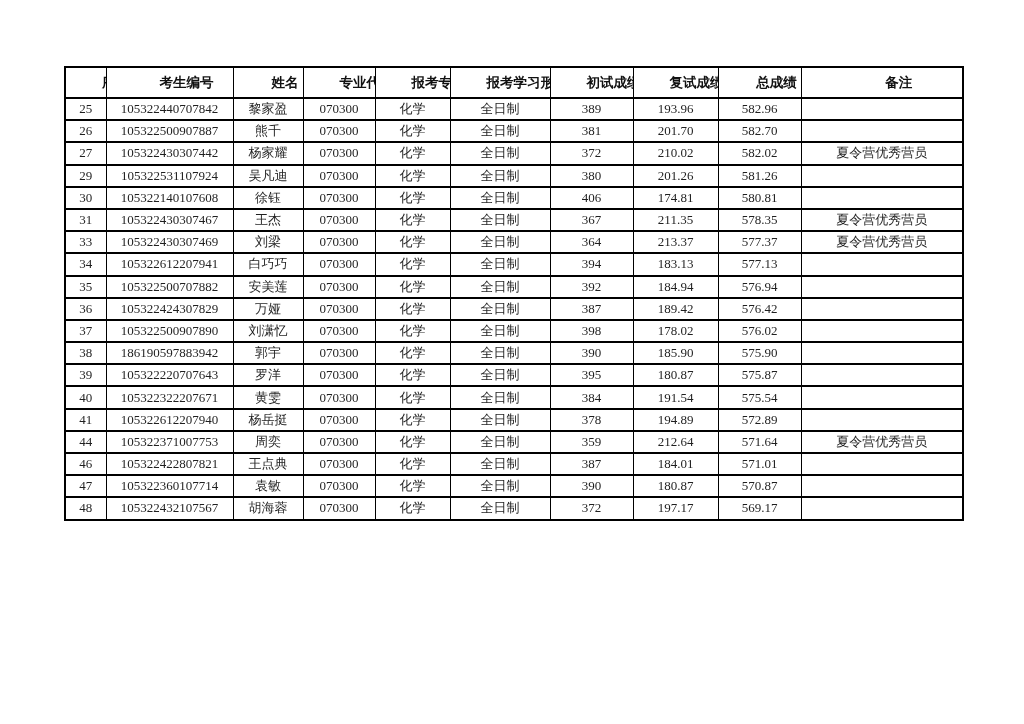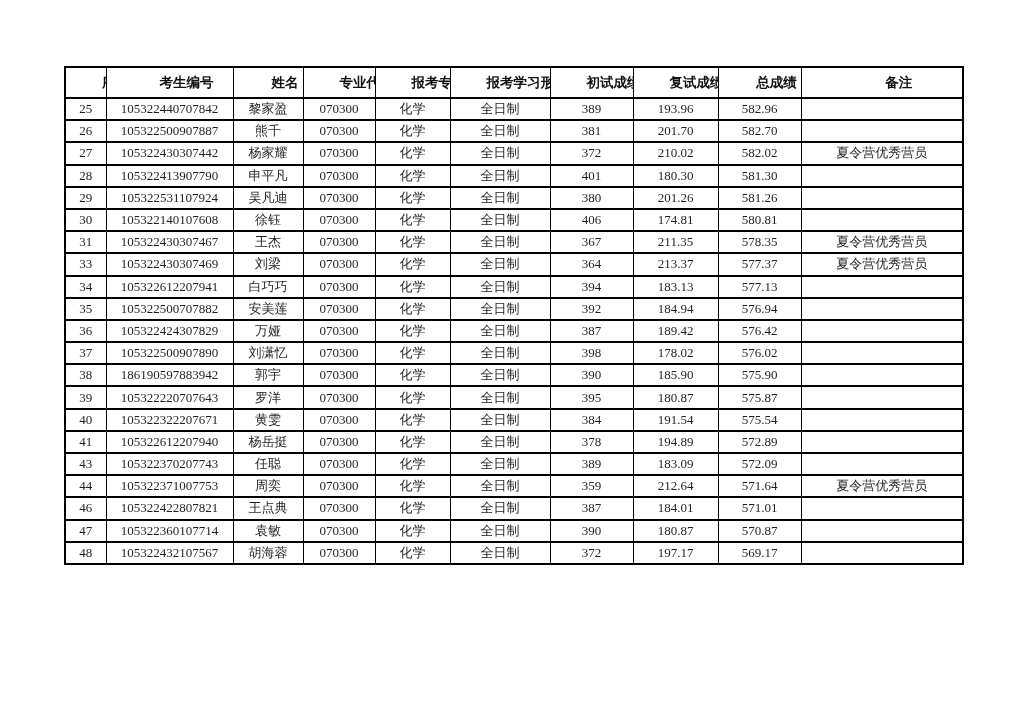--- a/index.html
+++ b/index.html
@@ -112,32 +112,20 @@
           <td>杨家耀</td>
           <td>070300</td>
           <td>化学</td>
           <td>全日制</td>
           <td>372</td>
           <td>210.02</td>
           <td>582.02</td>
           <td>夏令营优秀营员</td>
         </tr>
         <tr>
-          <td>28</td>
-          <td>105322413907790</td>
-          <td>申平凡</td>
-          <td>070300</td>
-          <td>化学</td>
-          <td>全日制</td>
-          <td>401</td>
-          <td>180.30</td>
-          <td>581.30</td>
-          <td></td>
-        </tr>
-        <tr>
           <td>29</td>
           <td>105322531107924</td>
           <td>吴凡迪</td>
           <td>070300</td>
           <td>化学</td>
           <td>全日制</td>
           <td>380</td>
           <td>201.26</td>
           <td>581.26</td>
           <td></td>
@@ -265,32 +253,20 @@
         <tr>
           <td>41</td>
           <td>105322612207940</td>
           <td>杨岳挺</td>
           <td>070300</td>
           <td>化学</td>
           <td>全日制</td>
           <td>378</td>
           <td>194.89</td>
           <td>572.89</td>
-          <td></td>
-        </tr>
-        <tr>
-          <td>43</td>
-          <td>105322370207743</td>
-          <td>任聪</td>
-          <td>070300</td>
-          <td>化学</td>
-          <td>全日制</td>
-          <td>389</td>
-          <td>183.09</td>
-          <td>572.09</td>
           <td></td>
         </tr>
         <tr>
           <td>44</td>
           <td>105322371007753</td>
           <td>周奕</td>
           <td>070300</td>
           <td>化学</td>
           <td>全日制</td>
           <td>359</td>

